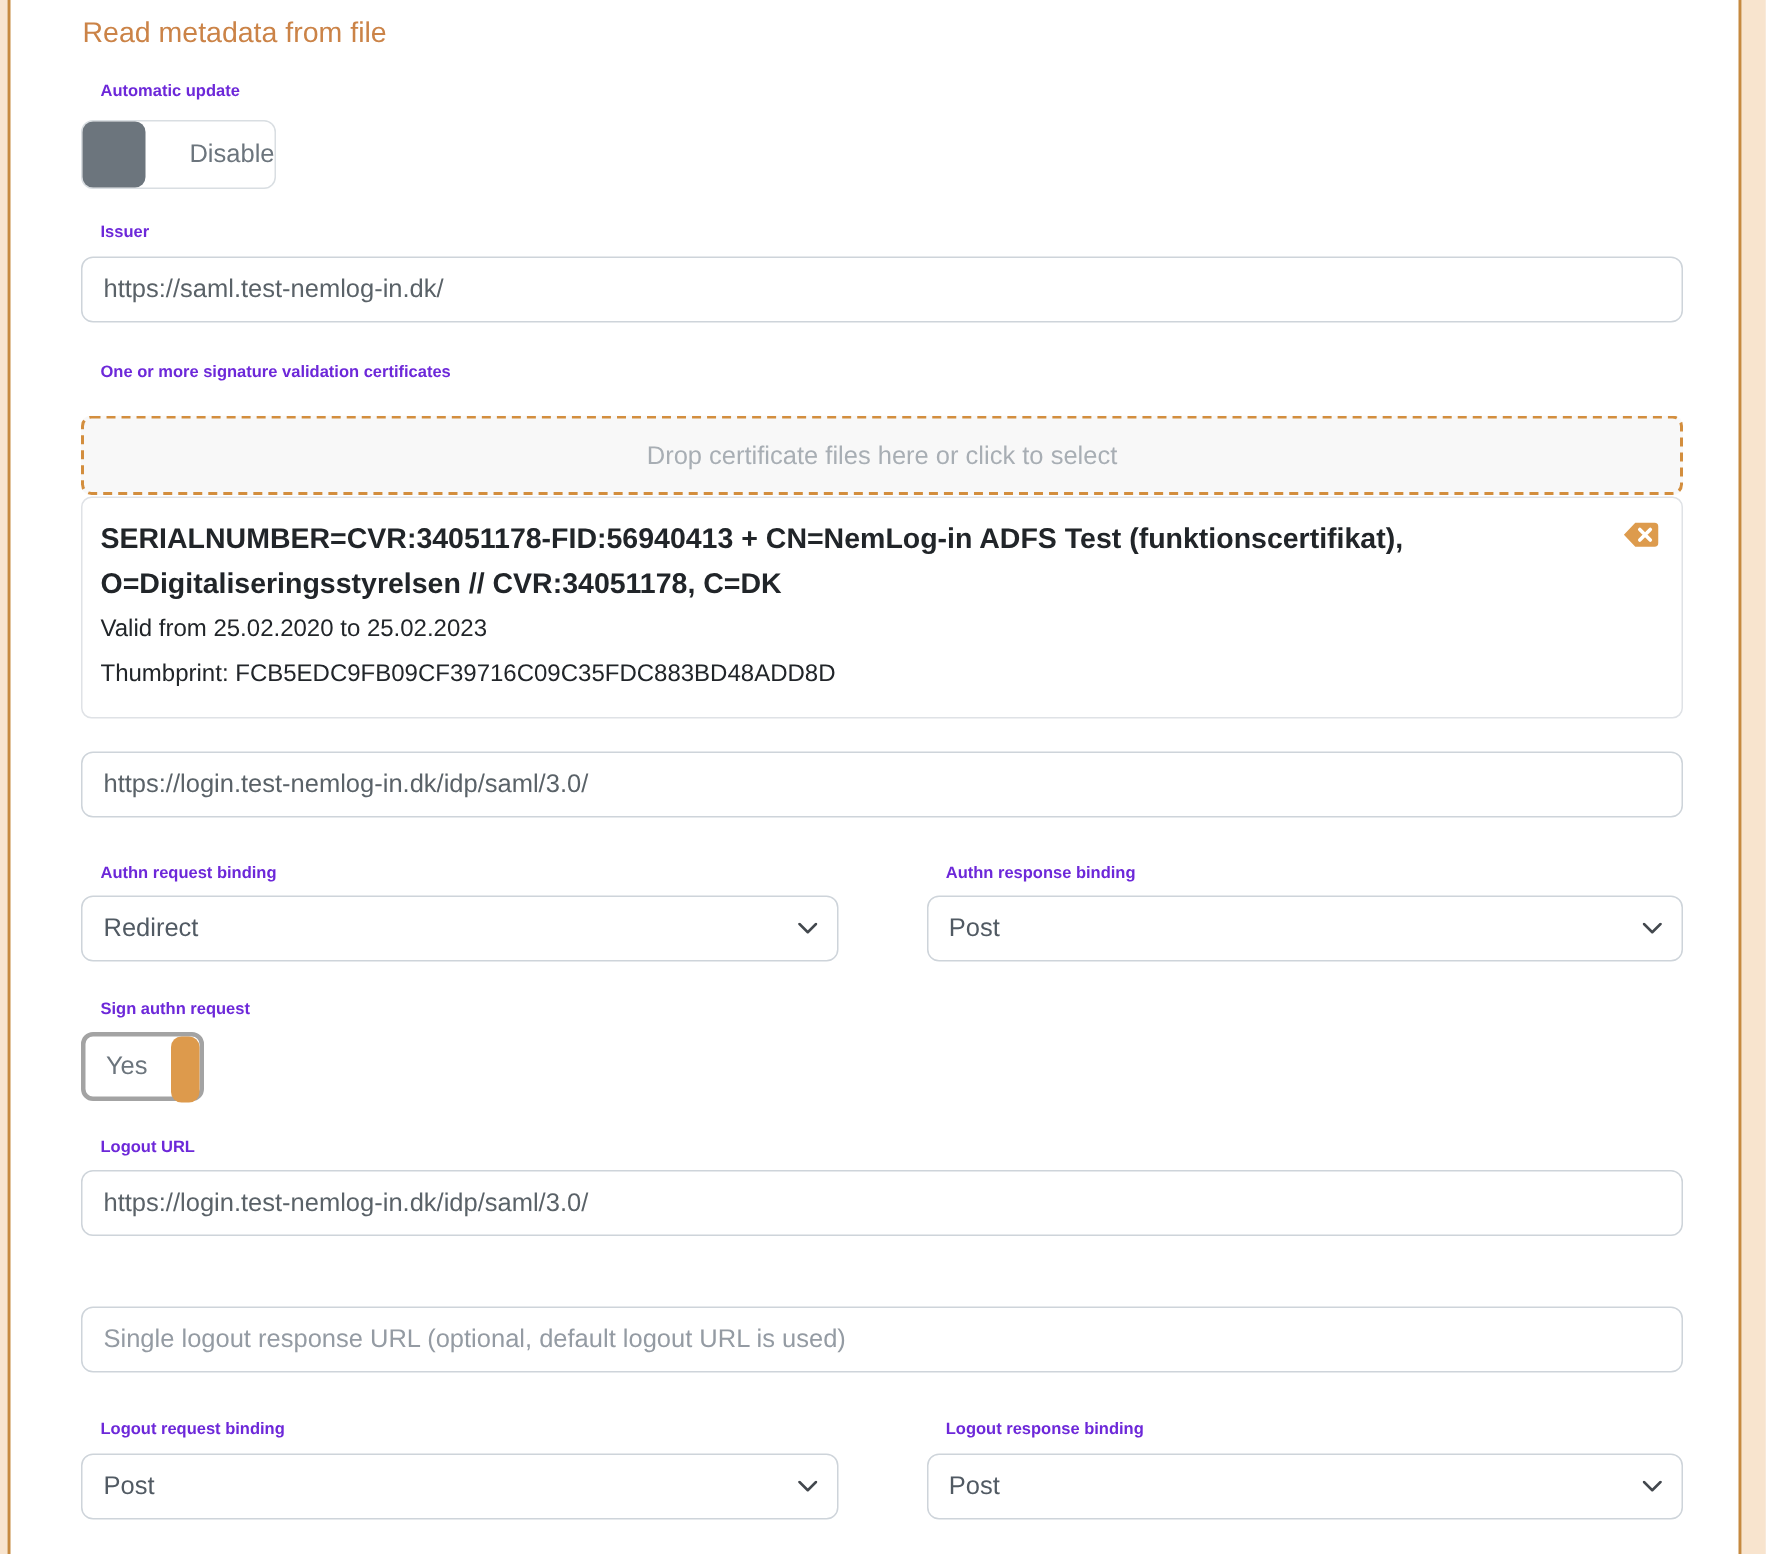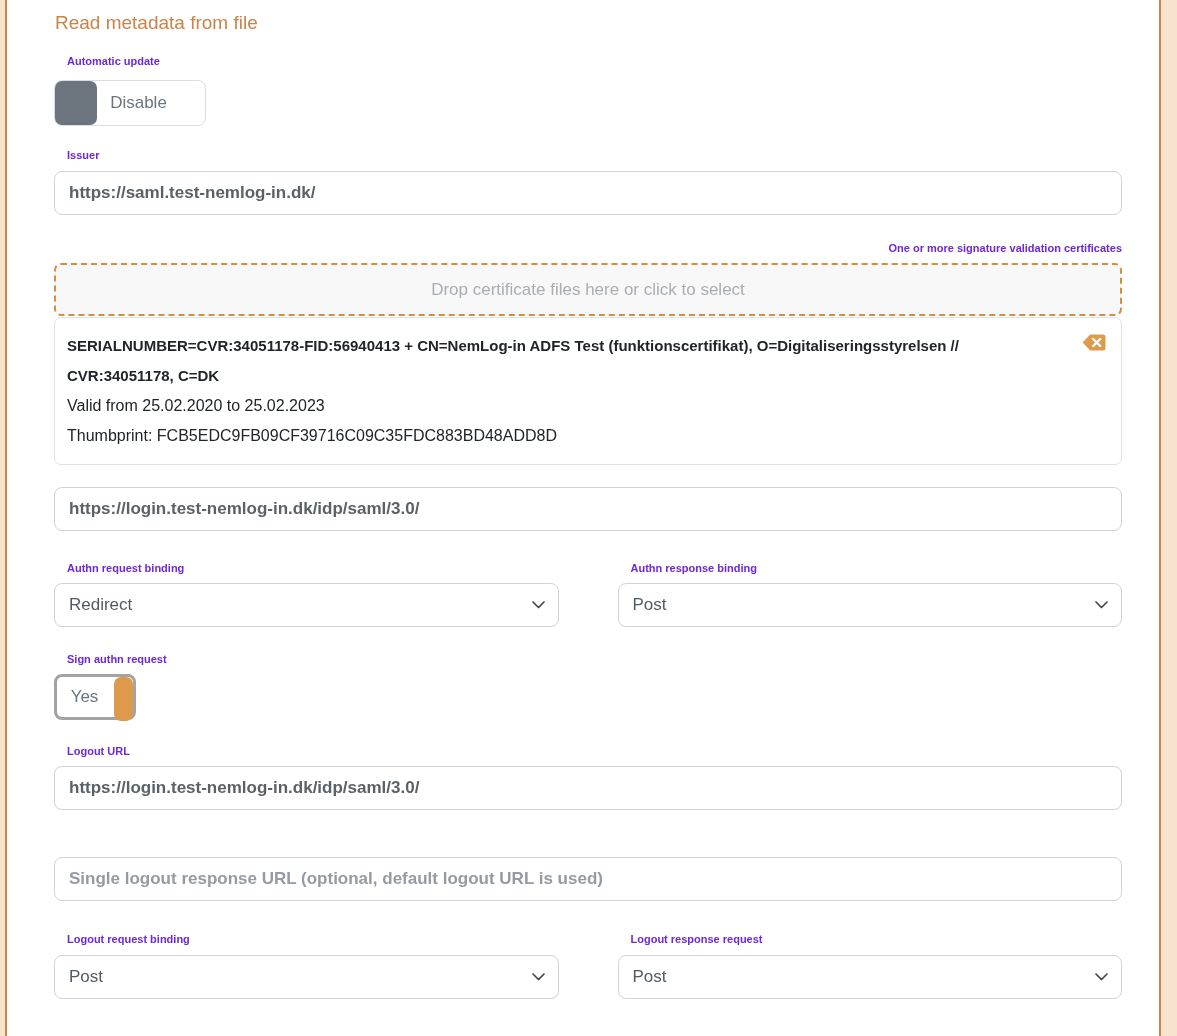--- a/index.html
+++ b/index.html
@@ -39,41 +39,41 @@
     width: 100%;
     height: 44px;
     border: 1px solid #ced4da;
     border-radius: 8px;
     padding: 0 14px;
     font-family: "Liberation Sans", sans-serif;
     font-size: 17px;
     color: #5a6268;
     background: #fff;
     outline: none;
-    font-weight: bold;
   }
   .text-input::placeholder { color: #949ba3; opacity: 1; }
 
   
   .toggle {
     position: relative;
     height: 46px;
     background: #fff;
     display: flex;
     align-items: center;
     justify-content: center;
     cursor: pointer;
     font-size: 17px;
     color: #6c757d;
   }
   .toggle-off {
-    width: 152px;
+    width: 130px;
     border: 1px solid #d9dee2;
     border-radius: 8px;
     padding-left: 17px;
+    justify-content: flex-end;
   }
   .toggle-off .toggle-handle {
     position: absolute;
     left: 0; top: 0;
     width: 42px; height: 44px;
     background: #6c757d;
     border-radius: 7px;
   }
   .toggle-on {
     width: 82px;
@@ -109,21 +109,21 @@
     border: 1px solid #dfe2e6;
     border-radius: 7px;
     padding: 13px 50px 13px 12px;
     margin-top: 1px;
     font-size: 16px;
     line-height: 30px;
     color: #212529;
   }
   .cert-subject {
     font-weight: 700;
-    font-size: 15px;
+    font-size: 19px;
     padding-right: 18px;
   }
   .cert-remove {
     position: absolute;
     top: 16px; right: 15px;
     background: none;
     border: none;
     cursor: pointer;
     padding: 0;
     line-height: 0;
@@ -150,21 +150,21 @@
   }
 
   .row { display: flex; gap: 59px; }
   .col { flex: 1 1 0; min-width: 0; }
 
   
   .g-auto-update  { margin-bottom: 20px; }
   .g-auto-update .label { margin-bottom: 10px; }
   .g-issuer       { margin-bottom: 24px; }
   .g-certs        { margin-bottom: 22px; }
-  .g-certs .label { margin-bottom: 6px; text-align: right; }
+  .g-certs .label { margin-bottom: 20px; }
   .g-authn-url    { margin-bottom: 28px; }
   .g-authn-url .label { margin-bottom: 6px; }
   .row-authn      { margin-bottom: 23px; }
   .row-authn .label { margin-bottom: 6px; }
   .g-sign         { margin-bottom: 22px; }
   .g-sign .label  { margin-bottom: 6px; }
   .g-logout       { margin-bottom: 47px; }
   .g-logout .label { margin-bottom: 6px; }
   .g-single       { margin-bottom: 29px; }
 </style>
@@ -254,21 +254,21 @@
     <div class="col">
       <div class="label">Logout request binding</div>
       <div class="select">
         <span>Post</span>
         <svg class="chev" width="13" height="8" viewBox="0 0 13 8">
             <path d="M1 1 l5.5 5.5 L12 1" stroke="#43484e" stroke-width="1.7" fill="none" stroke-linecap="round" stroke-linejoin="round"></path>
           </svg>
       </div>
     </div>
     <div class="col">
-      <div class="label">Logout response request</div>
+      <div class="label">Logout response binding</div>
       <div class="select">
         <span>Post</span>
         <svg class="chev" width="13" height="8" viewBox="0 0 13 8">
             <path d="M1 1 l5.5 5.5 L12 1" stroke="#43484e" stroke-width="1.7" fill="none" stroke-linecap="round" stroke-linejoin="round"></path>
           </svg>
       </div>
     </div>
   </div>
 
 </div>

